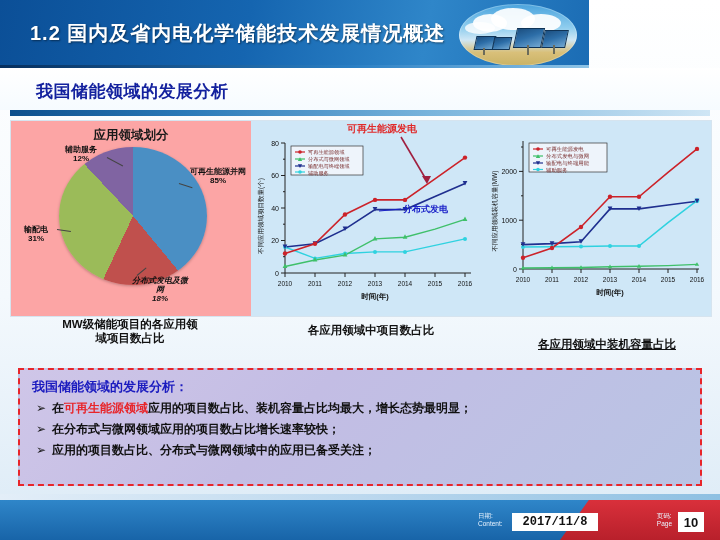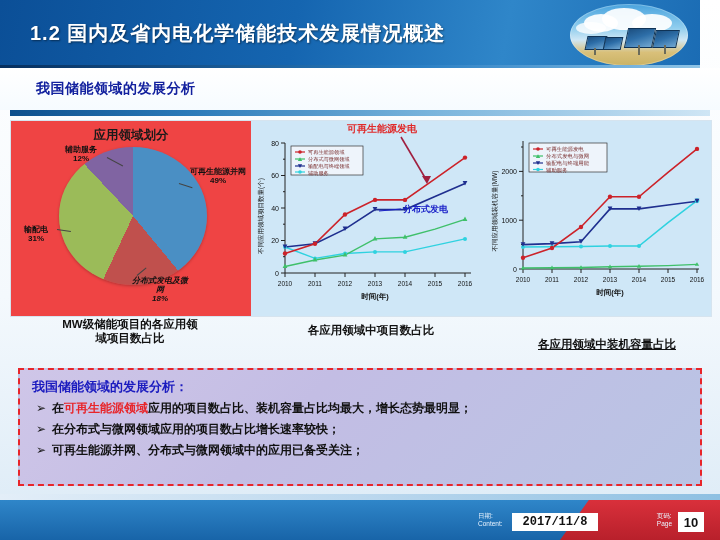--- a/index.html
+++ b/index.html
@@ -5,51 +5,51 @@
   html,body{margin:0;padding:0;}
   body{
     width:720px;height:540px;overflow:hidden;
     font-family:"Liberation Sans","DejaVu Sans",sans-serif;
     background:#ffffff;
   }
   .slide{position:relative;width:720px;height:540px;overflow:hidden;
     background:linear-gradient(180deg,#ffffff 0%,#f4f9fd 55%,#dbeaf6 100%);}
 
   
-  .header{position:absolute;left:0;top:0;width:700px;height:68px;
+  .header{position:absolute;left:0;top:0;width:589px;height:68px;
     background:linear-gradient(100deg,#0b4f97 0%,#1565b0 42%,#2f86c9 72%,#1b6cb4 100%);}
   .header:after{content:"";position:absolute;left:0;bottom:0;width:100%;height:3px;
     background:linear-gradient(90deg,#062f5e,#2a7fc4 60%,#8fc4e6);}
   .header-title{position:absolute;left:30px;top:20px;color:#ffffff;
     font-size:20px;font-weight:bold;letter-spacing:1px;
     text-shadow:1px 1px 2px rgba(0,0,0,.45);white-space:nowrap;}
   .header-photo{position:absolute;right:12px;top:4px;width:118px;height:62px;
     border-radius:50%/50%;overflow:hidden;
     background:linear-gradient(180deg,#4aa3dd 0%,#8fcdee 38%,#cfe7f5 58%,#d9c07a 78%,#c9b264 100%);
     box-shadow:0 0 0 1px rgba(255,255,255,.25) inset;}
   .cloud{position:absolute;border-radius:50%;background:#ffffff;opacity:.92;}
   .panelpv{position:absolute;background:linear-gradient(160deg,#1c4f80,#2d6ea8 45%,#72a8d2);
     border:1px solid #0f3356;transform:skewX(-12deg);}
   .pvpost{position:absolute;width:2px;background:#6b6b5a;}
 
   
   .subtitle-wrap{position:absolute;left:0;top:68px;width:720px;height:42px;
     background:linear-gradient(180deg,#ffffff,#f6fbff);}
-  .subtitle{position:absolute;left:36px;top:80px;font-size:14px;font-weight:bold;
+  .subtitle{position:absolute;left:36px;top:80px;font-size:17px;font-weight:bold;
     color:#13219e;letter-spacing:.5px;}
   .rule{position:absolute;left:10px;top:110px;width:700px;height:6px;
     background:linear-gradient(90deg,#0e4f8c 0%,#2a79b8 25%,#79b4dc 60%,#cfe6f5 100%);}
 
   
   .charts-panel{position:absolute;left:10px;top:120px;width:700px;height:195px;
     background:#ffffff;border:1px solid #d6e4ef;}
   .chart-box{position:absolute;top:0;height:195px;}
 
   
-  .pie-area{left:0;width:240px;background:#ef4444;}
+  .pie-area{left:0;width:240px;background:#fca5a5;}
   .pie-title{position:absolute;left:0;top:6px;width:240px;text-align:center;
     font-size:12.5px;font-weight:bold;color:#1a1a1a;}
   .pie{position:absolute;left:48px;top:26px;width:148px;height:138px;border-radius:50%;
     background:
       conic-gradient(from 0deg,
         #4a8fc4 0deg 140.4deg,
         #c0504d 140.4deg 205.2deg,
         #9bbb59 205.2deg 316.8deg,
         #8064a2 316.8deg 360deg);
     box-shadow:0 1px 3px rgba(0,0,0,.25);}
@@ -120,21 +120,21 @@
   <div class="subtitle">我国储能领域的发展分析</div>
   <div class="rule"></div>
 
   <div class="charts-panel">
 
     <div class="chart-box pie-area">
       <div class="pie-title">应用领域划分</div>
       <div class="pie"></div>
 
       <div class="pie-lab" style="left:178px;top:46px;width:58px;">
-        <span>可再生能源并网</span><br><span>49%</span>
+        <span>可再生能源并网</span><br><span>85%</span>
       </div>
       <div class="pie-lead" style="left:168px;top:62px;width:14px;transform:rotate(18deg);"></div>
 
       <div class="pie-lab" style="left:118px;top:155px;width:62px;font-style:italic;">
         <span>分布式发电及微网</span><br><span>18%</span>
       </div>
       <div class="pie-lead" style="left:126px;top:154px;width:12px;transform:rotate(-40deg);"></div>
 
       <div class="pie-lab" style="left:2px;top:104px;width:46px;">
         <span>输配电</span><br><span>31%</span>
@@ -375,21 +375,21 @@
       </div>
     </div>
 
     <div class="bullet-row">
       <div class="arrow">➢</div>
       <div class="btext">在分布式与微网领域应用的项目数占比增长速率较快；</div>
     </div>
 
     <div class="bullet-row">
       <div class="arrow">➢</div>
-      <div class="btext">可再生能源并网、分布式与微网领域中的应用已备受关注；</div>
+      <div class="btext">应用的项目数占比、分布式与微网领域中的应用已备受关注；</div>
     </div>
   </div>
 
   <div class="foot-strip"></div>
   <div class="footer">
     <div class="foot-blue"></div>
     <div class="foot-red"></div>
 
     <div class="foot-lbl" style="left:478px;bottom:12px;">
       <span>日期:</span><br><span>Content:</span>

